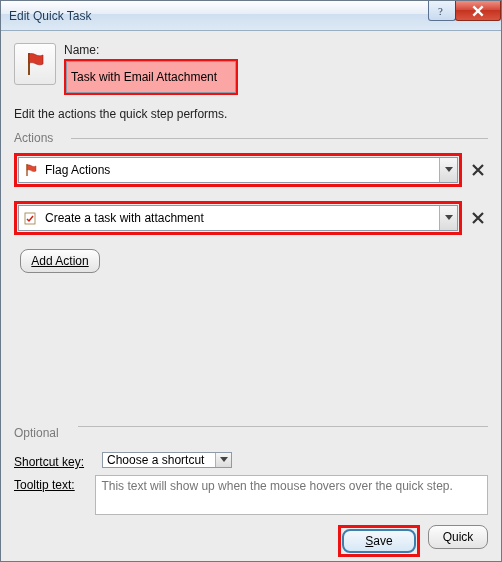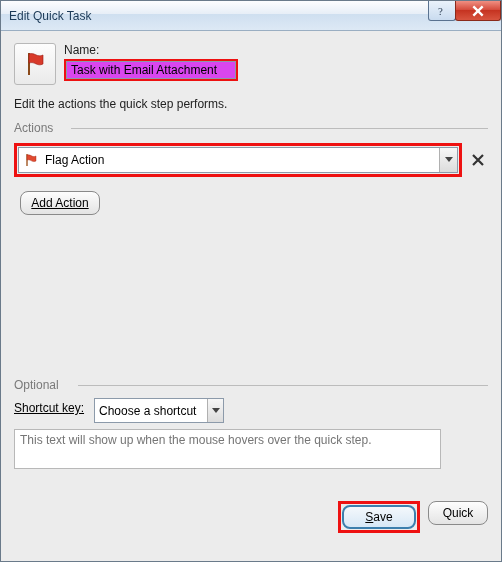--- a/index.html
+++ b/index.html
@@ -56,21 +56,21 @@
   .ctl.close {
     width: 46px;
     background: linear-gradient(to bottom,#f08f82,#d54d3e 45%,#c4311f 46%,#d8543f);
     color: #fff;
     font-weight: bold;
     border-color:#8a2a1b;
   }
   .ctl.close svg { width:14px;height:14px; }
   .body {
     flex: 1;
-    padding: 12px 13px 24px 13px;
+    padding: 12px 13px 0 13px;
     background: #ececec;
     display: flex;
     flex-direction: column;
   }
   .name-row {
     display: flex;
     align-items: flex-start;
     gap: 8px;
     margin-bottom: 12px;
   }
@@ -79,23 +79,23 @@
     height: 42px;
     border: 1px solid #b8b8b8;
     background: linear-gradient(to bottom,#fdfdfd,#eaeaea);
     border-radius: 3px;
     display:flex;align-items:center;justify-content:center;
   }
   .name-col { flex:1; }
   .name-label { font-size:12px; margin-bottom:2px; display:block; color:#222;}
   .name-input {
     width: 250px;
-    height: 18px;
+    height: 32px;
     border: 1px solid #8c9aaa;
-    background:#d946ef;
+    background:#fca5a5;
     padding:1px 4px;
     font-size:12px;
     font-family:inherit;
   }
   .name-highlight {
     border:2px solid #e11; padding:0; display:inline-block;
   }
   .instr { font-size:12px; color:#222; margin-bottom:10px;}
   .group-label {
     font-size:12px; color:#7a7a7a; display:flex; align-items:center; gap:18px; margin-bottom:8px;
@@ -133,47 +133,47 @@
     padding:0 10px;
     font-size:12px;
     font-family:inherit;
     cursor:pointer;
     min-width:60px;
   }
   .btn u { text-decoration:underline; }
   .add-action-btn { width:80px; margin-left:6px;}
   .spacer { flex:1; }
   .optional-label {
-    font-size:12px; color:#7a7a7a; display:flex; align-items:center; gap:19px; margin-bottom:6px;
+    font-size:12px; color:#7a7a7a; display:flex; align-items:flex-start; gap:19px; margin-bottom:12px;
   }
   .optional-label .line { flex:1; height:1px; background:#bcbcbc; }
-  .opt-row { display:flex; align-items:flex-start; margin-bottom:6px; }
+  .opt-row { display:flex; align-items:flex-start; margin-bottom:6px;gap:8px; }
   .opt-row .lab { width:80px; font-size:12px; padding-top:3px;}
   .opt-row .lab span { text-decoration:underline; }
   .shortcut-select {
-    height:25px; border:1px solid #8c9aaa; background:#fff;
+    height:16px; border:1px solid #8c9aaa; background:#fff;
     display:flex;align-items:center; padding:0 4px; width:130px;
     font-size:12px;
   }
   .shortcut-select .drop2 {
     width:16px;height:100%;border-left:1px solid #b0b0b0;
     background:linear-gradient(to bottom,#f7f7f7,#dcdcdc);
     display:flex;align-items:center;justify-content:center;margin-left:auto;margin-right:-4px;
   }
   .tooltip-input {
     width:427px; height:40px;
     border:1px solid #b8b8b8;
     background:#fff;
     padding:3px 5px;
     font-size:12px; font-family:inherit;
     color:#8a8a8a;
     resize:none;
   }
   .footer {
-    margin-top:26px;
+    margin-top:4px;
     display:flex; justify-content:flex-end; gap:8px;
     padding-bottom:4px;
   }
   .save-wrap { border:3px solid #e11; padding:1px; display:inline-block;}
   .save-btn {
     min-width:74px;
     border:2px solid #3c7fad;
     background:linear-gradient(to bottom,#f4f8fc,#d7e8f6);
   }
   .chev svg, .del-x svg { display:block; }
@@ -224,35 +224,58 @@
 
     <div class="action-row">
       <div class="highlight-red" style="flex:1">
         <div class="action-select">
           <span class="icon">
             <svg width="14" height="14" viewBox="0 0 14 14">
                 <path d="M3 1 L3 13" stroke="#9a4a10" stroke-width="1.3"></path>
                 <path d="M3 2 C7 1 8 5 12 3 L12 8 C8 10 7 6 3 7 Z" fill="#e04a30" stroke="#a02010" stroke-width="0.4"></path>
               </svg>
           </span>
-          <span class="text">Flag Action</span>
+          <span class="text">Flag Actions</span>
           <span class="drop chev">
             <svg width="8" height="6" viewBox="0 0 8 6">
                 <path d="M0 0 L8 0 L4 5 Z" fill="#444"></path>
               </svg>
           </span>
         </div>
       </div>
       <div class="del-x">
         <svg width="14" height="14" viewBox="0 0 14 14">
             <path d="M2 2 L12 12 M12 2 L2 12" stroke="#333" stroke-width="2.2"></path>
           </svg>
       </div>
     </div>
 
+    <div class="action-row">
+      <div class="highlight-red" style="flex:1">
+        <div class="action-select">
+          <span class="icon">
+            <svg width="14" height="14" viewBox="0 0 14 14">
+              <rect x="1" y="2" width="10" height="11" fill="#fff" stroke="#9a7a40" stroke-width="0.8"></rect>
+              <path d="M3 8 L5 10 L9 5" stroke="#d02010" stroke-width="1.5" fill="none"></path>
+            </svg>
+          </span>
+          <span class="text">Create a task with attachment</span>
+          <span class="drop chev">
+            <svg width="8" height="6" viewBox="0 0 8 6">
+                <path d="M0 0 L8 0 L4 5 Z" fill="#444"></path>
+              </svg>
+          </span>
+        </div>
+      </div>
+      <div class="del-x">
+        <svg width="14" height="14" viewBox="0 0 14 14">
+            <path d="M2 2 L12 12 M12 2 L2 12" stroke="#333" stroke-width="2.2"></path>
+          </svg>
+      </div>
+    </div>
 
     <div>
       <button class="btn add-action-btn">
         <span style="text-decoration:underline;">Add Action</span>
       </button>
     </div>
 
     <div class="spacer"></div>
 
     <div class="optional-label">
@@ -268,20 +291,23 @@
         <span>Choose a shortcut</span>
         <span class="drop2 chev">
           <svg width="8" height="6" viewBox="0 0 8 6">
               <path d="M0 0 L8 0 L4 5 Z" fill="#444"></path>
             </svg>
         </span>
       </div>
     </div>
 
     <div class="opt-row">
+      <div class="lab">
+        <span style="text-decoration:underline">T</span><span>ooltip text:</span>
+      </div>
       <textarea class="tooltip-input" placeholder="This text will show up when the mouse hovers over the quick step." style=""></textarea>
     </div>
 
     <div class="footer">
       <span class="save-wrap">
         <button class="btn save-btn">
           <u>S</u><span>ave</span>
         </button>
       </span>
       <button class="btn">Quick</button>

